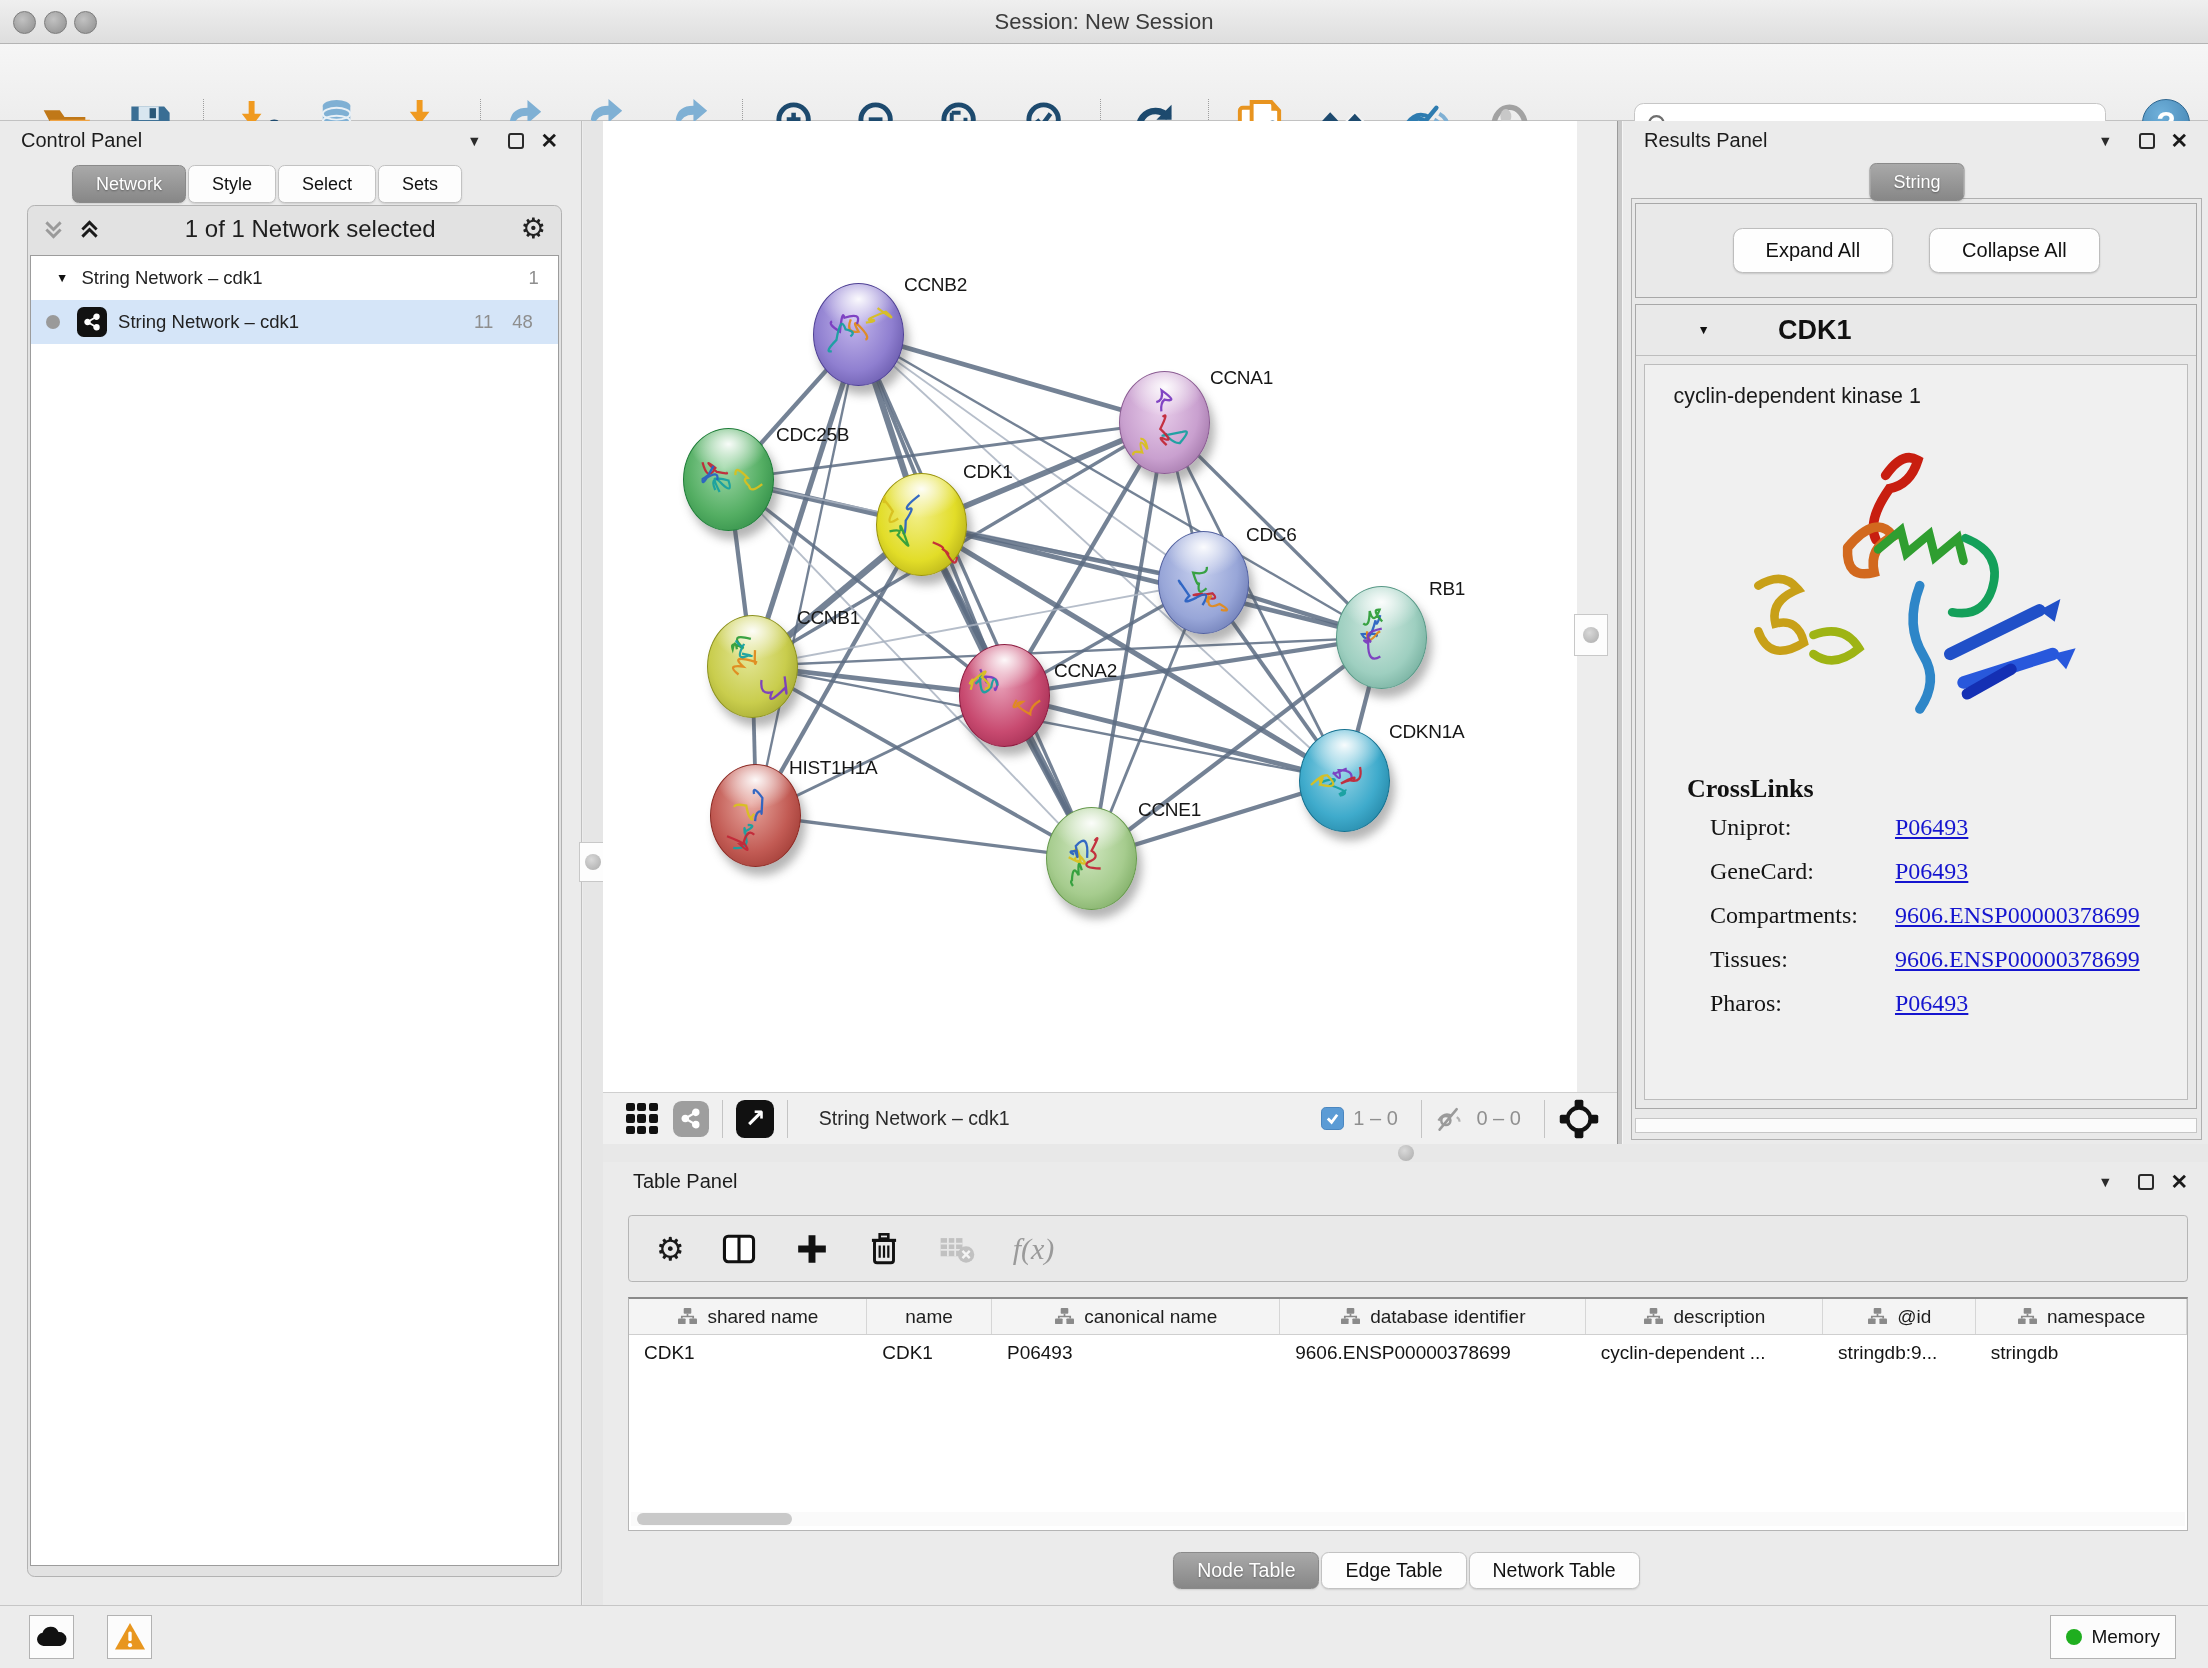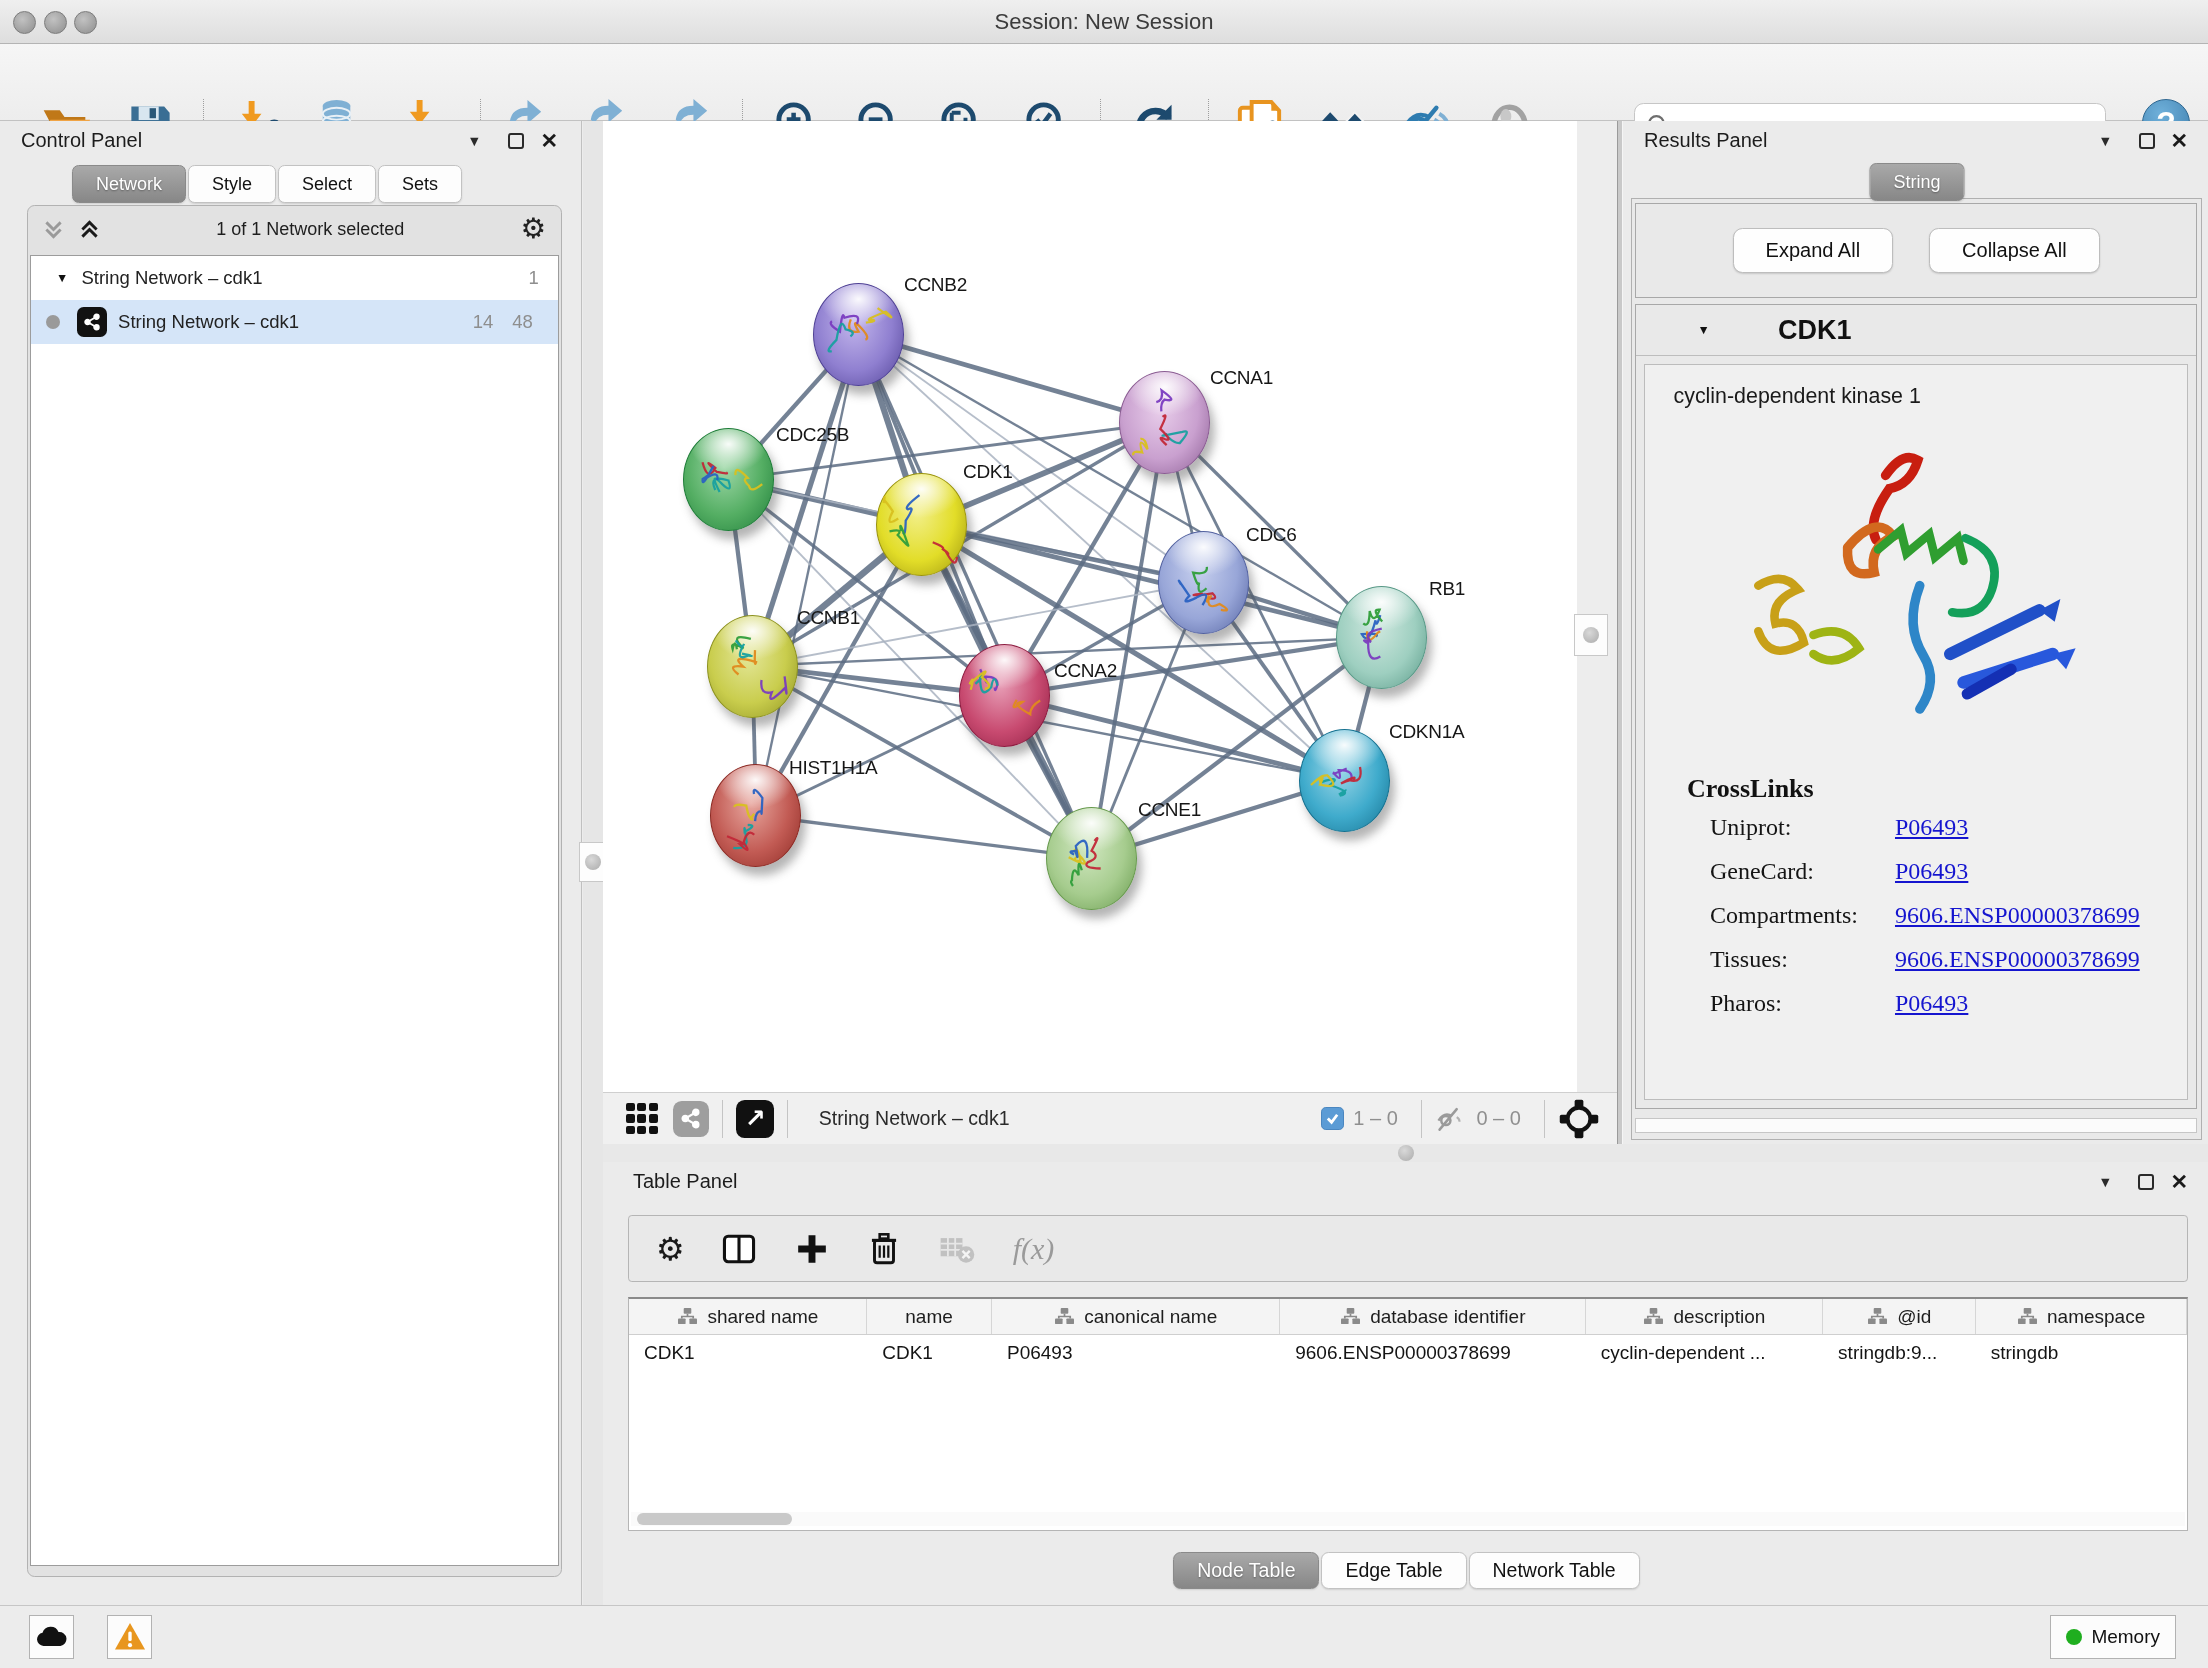--- a/index.html
+++ b/index.html
@@ -32,21 +32,21 @@
   .closex{font-size:21px;font-weight:bold;color:#1a1a1a;}
   .cp-tabs{position:absolute;left:70px;top:44px;display:flex;}
   .seg{height:38px;line-height:36px;padding:0 23px;font-size:18px;background:#fdfdfd;
        border:1px solid #c2c2c2;margin-left:2px;border-radius:6.7px;color:#111;
        box-shadow:0 1px 1.9px rgba(0,0,0,.12);}
   .seg.active{background:linear-gradient(#a9a9a9,#878787);color:#fff;border-color:#8a8a8a;text-shadow:0 1px 1.9px rgba(0,0,0,.35);}
   .cp-box{position:absolute;left:27px;top:84px;width:535px;height:1372px;background:#e2e2e2;
           border:1.9px solid #b2b2b2;border-radius:7.6px;}
   .cp-selrow{position:absolute;left:0;top:0;width:100%;height:46px;display:flex;align-items:center;}
   .cp-selrow .chev{margin-left:15px;}
-  .cp-selstatus{flex:1;text-align:center;font-size:18px;color:#1e1e1e;}
+  .cp-selstatus{flex:1;text-align:center;font-size:24px;color:#1e1e1e;}
   .cp-gear{margin-right:15px;font-family:"DejaVu Sans",sans-serif;font-size:28.5px;color:#222;line-height:1;}
   .tree{position:absolute;left:1.9px;top:49px;width:529px;height:1311px;background:#fff;border:1px solid #9c9c9c;}
   .trow{position:relative;height:44px;display:flex;align-items:center;font-size:18.5px;}
   .trow.selected{background:#d5e5f8;}
   .tri{font-size:12.4px;color:#111;margin:0 13.3px 0 25px;}
   .tdot{width:14.3px;height:14.3px;border-radius:50%;background:#9a9a9a;margin:0 17px 0 15px;}
   .appicon{width:29.5px;height:29.5px;border-radius:6.7px;background:#111;display:flex;align-items:center;justify-content:center;margin-right:11.4px;}
   .tcount{color:#8e8e8e;margin-left:auto;margin-right:19px;}
   .tcount2{color:#8e8e8e;margin-right:25px;}
   
@@ -349,21 +349,21 @@
             <svg width="18" height="18" viewBox="0 0 24 24">
                 <g stroke="#fff" stroke-width="2.6" fill="#fff">
                   <circle cx="6" cy="12" r="3"></circle>
                   <circle cx="18" cy="5" r="3"></circle>
                   <circle cx="18" cy="19" r="3"></circle>
                   <path d="M6 12L18 5M6 12l12 7" fill="none"></path>
                 </g>
               </svg>
           </span>
           <span>String Network – cdk1</span>
-          <span class="tcount">14</span>
+          <span class="tcount">11</span>
           <span class="tcount2">48</span>
         </div>
       </div>
     </div>
   </div>
 
   <div class="vsplit-left">
     <div class="grab" style="left:-3.8px;top:721px;width:27px;height:40px">
         <span class="grabdot"></span>
       </div>

